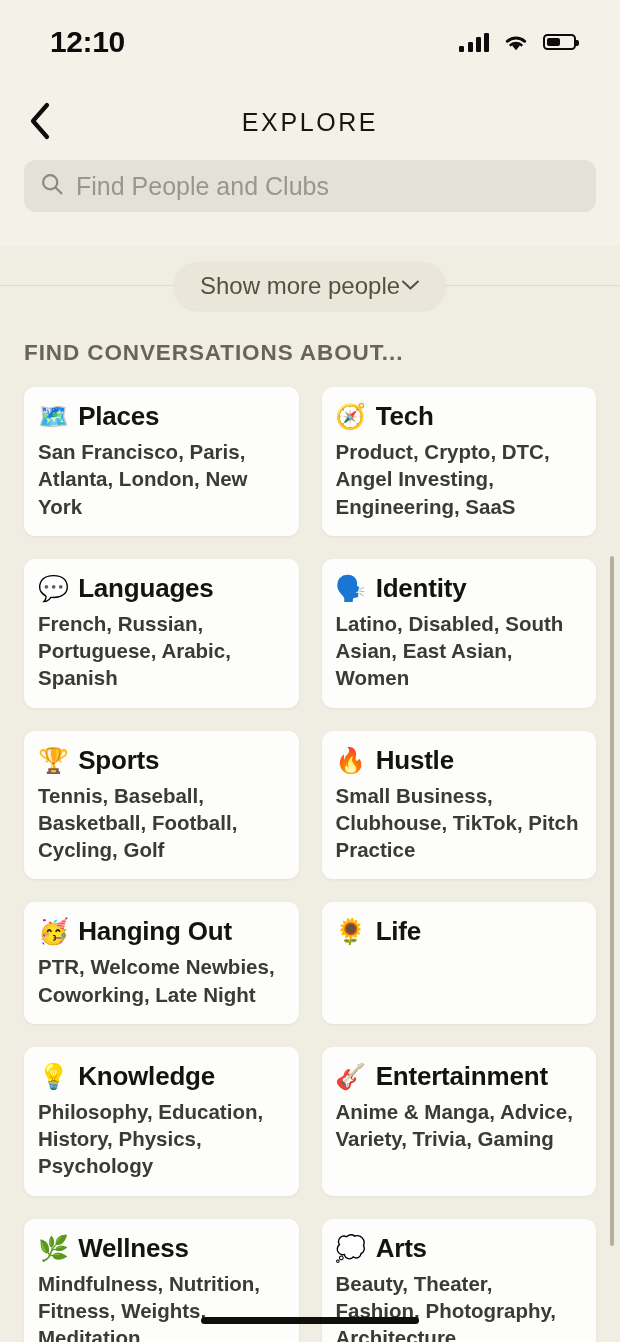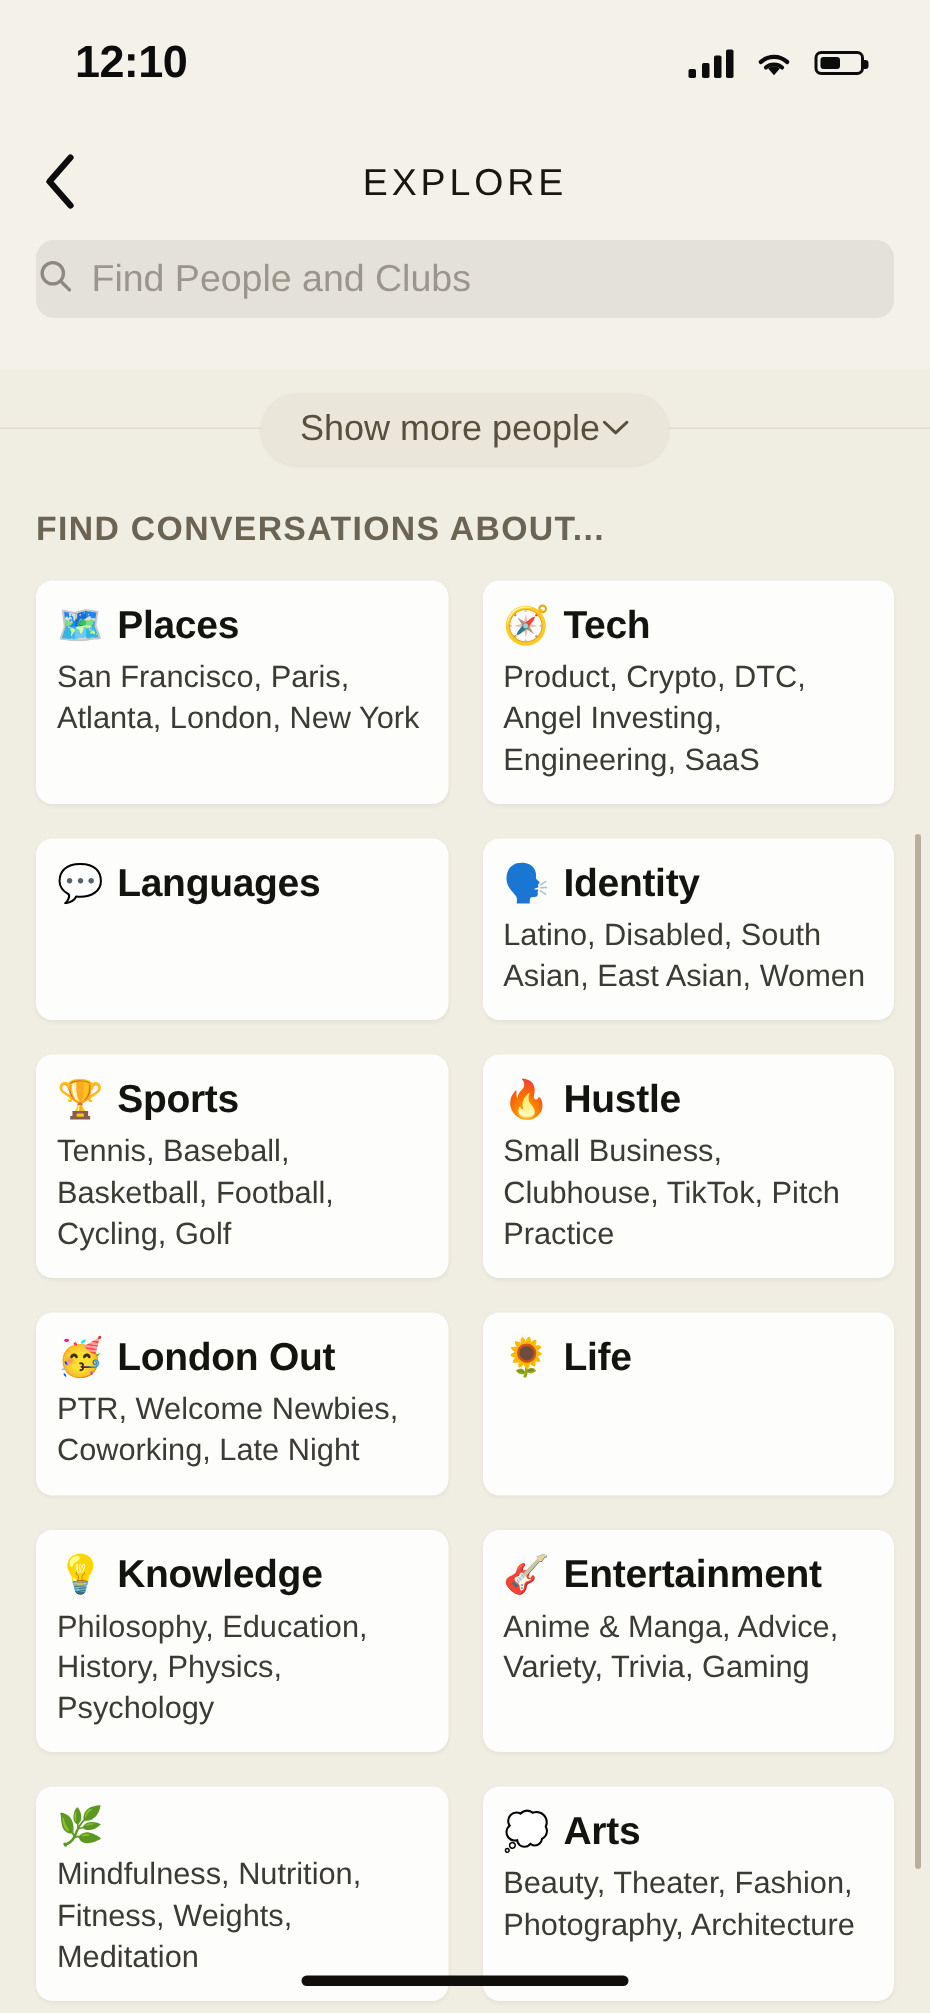--- a/index.html
+++ b/index.html
@@ -67,21 +67,21 @@
   #search-wrap {
     position:absolute; top:160px; left:0; width:620px; height:86px;
     background:#F4F1E8;
     padding:0 24px;
     display:flex; align-items:flex-start;
   }
   #search-bar {
     width:572px; height:52px;
     background:#E4E1D8; border-radius:12px;
     display:flex; align-items:center; gap:12px;
-    padding:0 1px;
+    padding:0 16px;
   }
   #search-input {
     flex:1; border:none; outline:none; background:transparent;
     font-family:"Liberation Sans", sans-serif;
     font-size:25px; color:#5E5A51;
   }
   #search-input::placeholder { color:#9B968B; opacity:1; }
 
   
   #divider-row {
@@ -135,21 +135,21 @@
   .cat-emoji {
     font-size:25px; line-height:1;
     font-family:"DejaVu Sans", sans-serif;
     flex:0 0 auto;
   }
   .cat-title {
     font-size:26px; font-weight:700; color:#131310;
     letter-spacing:-0.2px; white-space:nowrap;
   }
   .cat-sub {
-    font-size:20.5px; font-weight:400; color:#3B3A34;
+    font-size:20.5px; font-weight:700; color:#3B3A34;
     line-height:1.33;
   }
 
   
   #scroll-track {
     position:absolute; left:610px; top:556px;
     width:4px; height:690px;
     background:#B3AC99; border-radius:2px;
     opacity:0.95;
   }
@@ -239,20 +239,21 @@
           <span class="cat-emoji">🧭</span>
           <span class="cat-title">Tech</span>
         </div>
         <div class="cat-sub">Product, Crypto, DTC, Angel Investing, Engineering, SaaS</div>
       </div>
       <div class="cat-card">
         <div class="cat-head">
           <span class="cat-emoji">💬</span>
           <span class="cat-title">Languages</span>
         </div>
+        <div class="cat-sub">French, Russian, Portuguese, Arabic, Spanish</div>
       </div>
       <div class="cat-card">
         <div class="cat-head">
           <span class="cat-emoji">🗣️</span>
           <span class="cat-title">Identity</span>
         </div>
         <div class="cat-sub">Latino, Disabled, South Asian, East Asian, Women</div>
       </div>
       <div class="cat-card">
         <div class="cat-head">
@@ -264,21 +265,21 @@
       <div class="cat-card">
         <div class="cat-head">
           <span class="cat-emoji">🔥</span>
           <span class="cat-title">Hustle</span>
         </div>
         <div class="cat-sub">Small Business, Clubhouse, TikTok, Pitch Practice</div>
       </div>
       <div class="cat-card">
         <div class="cat-head">
           <span class="cat-emoji">🥳</span>
-          <span class="cat-title">London Out</span>
+          <span class="cat-title">Hanging Out</span>
         </div>
         <div class="cat-sub">PTR, Welcome Newbies, Coworking, Late Night</div>
       </div>
       <div class="cat-card">
         <div class="cat-head">
           <span class="cat-emoji">🌻</span>
           <span class="cat-title">Life</span>
         </div>
       </div>
       <div class="cat-card">
@@ -291,20 +292,21 @@
       <div class="cat-card">
         <div class="cat-head">
           <span class="cat-emoji">🎸</span>
           <span class="cat-title">Entertainment</span>
         </div>
         <div class="cat-sub">Anime &amp; Manga, Advice, Variety, Trivia, Gaming</div>
       </div>
       <div class="cat-card">
         <div class="cat-head">
           <span class="cat-emoji">🌿</span>
+          <span class="cat-title">Wellness</span>
         </div>
         <div class="cat-sub">Mindfulness, Nutrition, Fitness, Weights, Meditation</div>
       </div>
       <div class="cat-card">
         <div class="cat-head">
           <span class="cat-emoji">💭</span>
           <span class="cat-title">Arts</span>
         </div>
         <div class="cat-sub">Beauty, Theater, Fashion, Photography, Architecture</div>
       </div>

